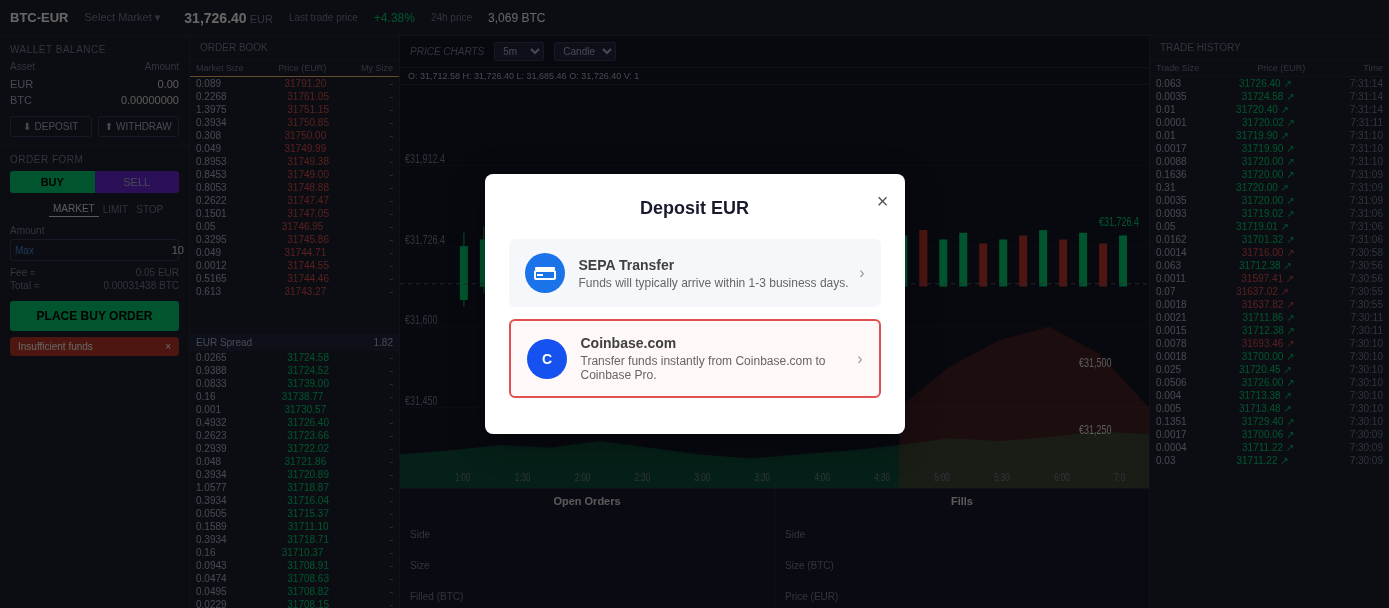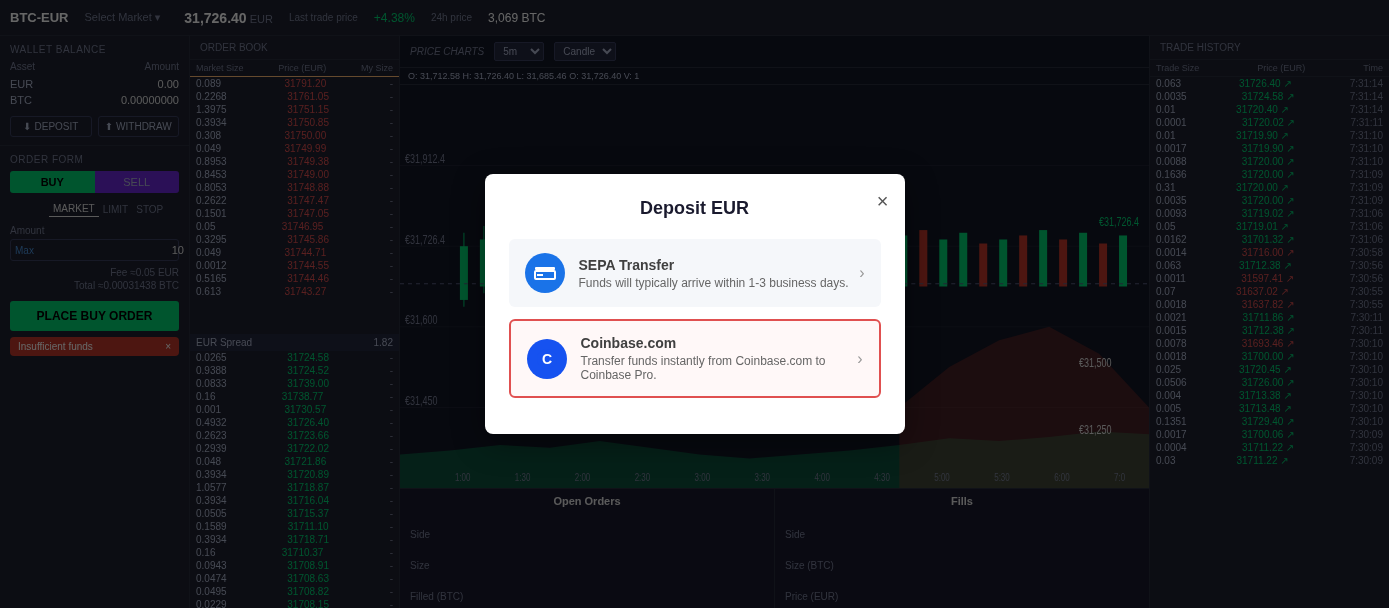--- a/index.html
+++ b/index.html
@@ -147,21 +147,21 @@
       flex: 1;
       background: none;
       border: none;
       color: #e0e0e0;
       font-size: 11px;
       padding: 4px;
       text-align: right;
       outline: none;
     }
     .amount-currency { color: #7a8099; font-size: 10px; padding: 0 4px; }
-    .fee-row { display: flex; justify-content: flex-end; color: #7a8099; font-size: 10px; margin-bottom: 2px; }
+    .fee-row { display: flex; justify-content: space-between; color: #7a8099; font-size: 10px; margin-bottom: 2px; }
     .btn-place-buy {
       width: 100%;
       background: #00d474;
       color: #000;
       border: none;
       padding: 8px;
       font-size: 12px;
       font-weight: bold;
       border-radius: 3px;
       cursor: pointer;

